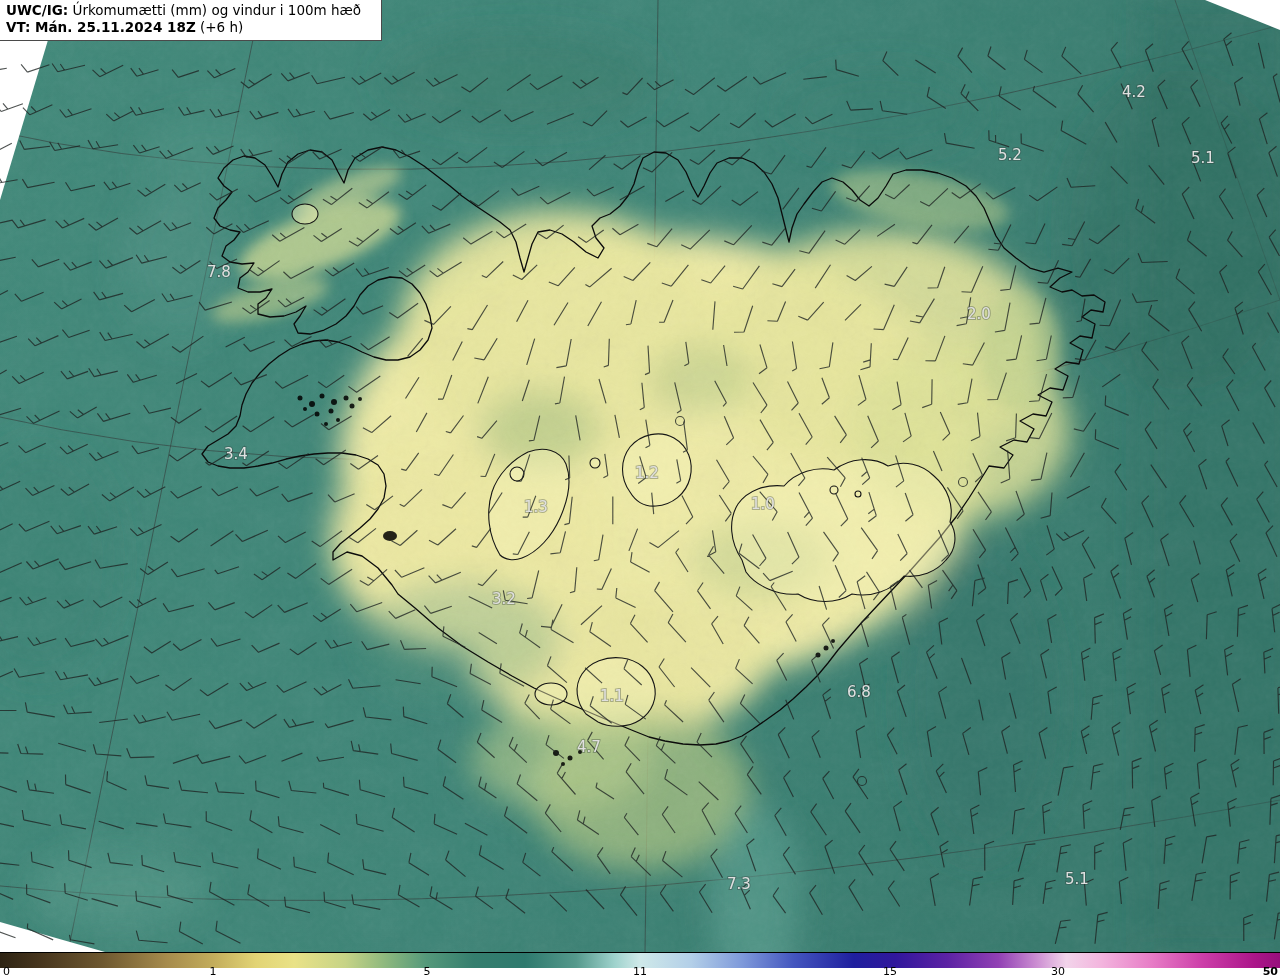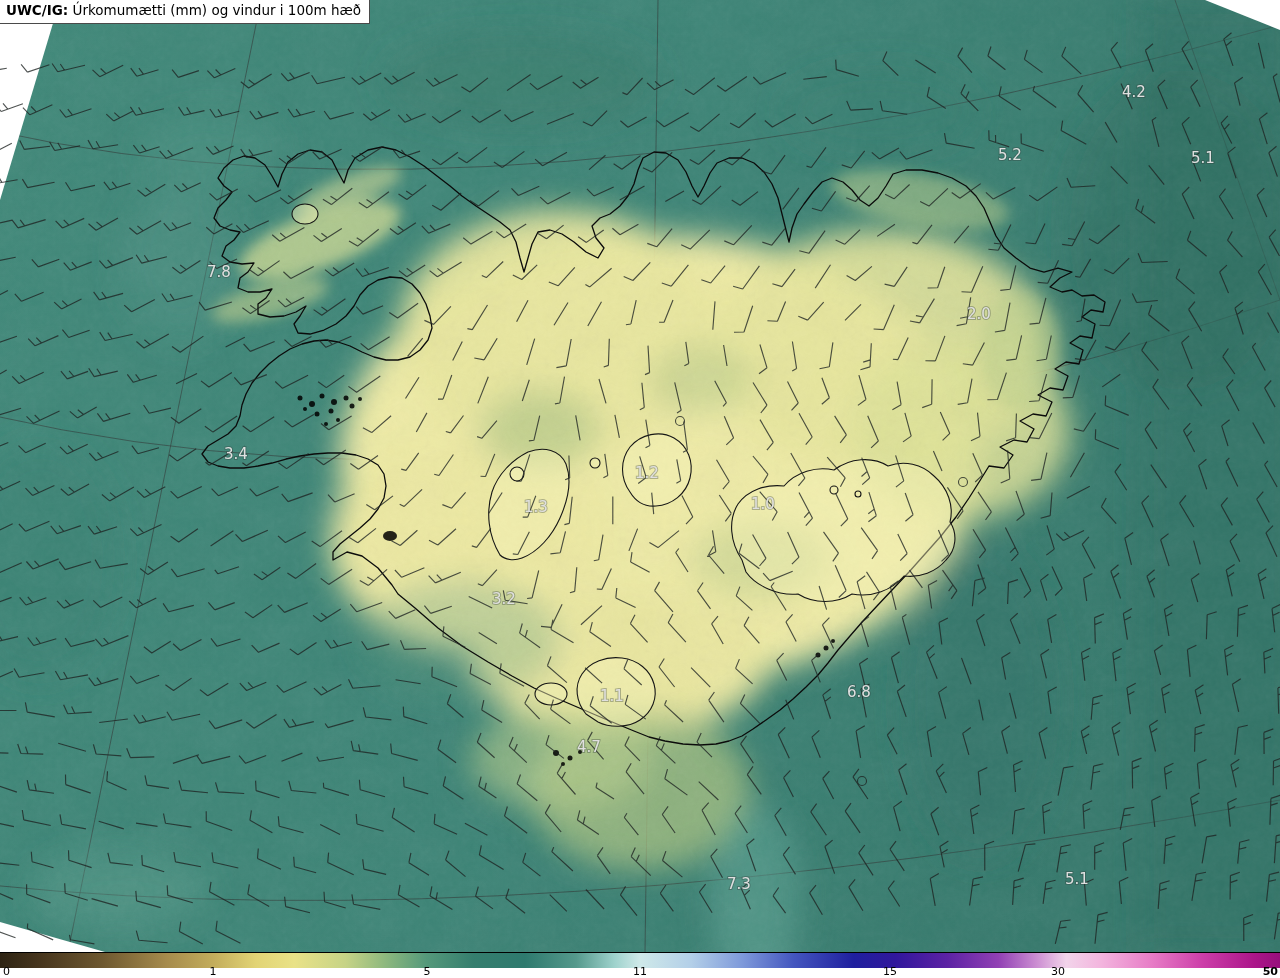--- a/index.html
+++ b/index.html
@@ -1,21 +1,21 @@
 <!DOCTYPE html>
 <html><head>
 <meta charset="utf-8">
 <style>
   html,body{margin:0;padding:0;background:#ffffff;}
   .screen{position:relative;width:1280px;height:978px;overflow:hidden;background:#fff;
           font-family:"DejaVu Sans",sans-serif;}
   #map-svg{position:absolute;left:0;top:0;display:block;}
   
   .title-box{position:absolute;left:0;top:0;background:#ffffff;border:1px solid #4a4a4a;
-             border-left:none;border-top:none;padding:2px 8px 4px 6px;z-index:30;
+             border-left:none;border-top:none;padding:2px 20px 4px 6px;z-index:30;
              font-size:13.5px;line-height:17px;color:#000;white-space:nowrap;}
   .title-box b{font-weight:bold;}
   
   .colorbar{position:absolute;left:0;top:952px;width:1280px;height:26px;z-index:25;background:#fff;}
   .cb-bar{position:absolute;left:0;top:0;width:1280px;height:16px;border-top:1px solid #000;}
   .cb-ticks{position:absolute;left:0;top:16px;width:1280px;height:10px;background:#fff;}
   .cb-tick{position:absolute;top:-2px;transform:translateX(-50%);font-size:11px;color:#000;line-height:11px;}
   .cb-tick.left{transform:none;}
   .cb-tick.right{transform:translateX(-100%);font-weight:bold;}
   .map-label{font-size:15px;fill:#e0e0e0;paint-order:stroke;stroke:rgba(50,60,58,0.35);stroke-width:2px;
@@ -170,20 +170,24 @@
         <text x="739" y="889" class="map-label">7.3</text>
         <text x="1077" y="884" class="map-label">5.1</text>
       </g>
   </svg>
 
   <div class="title-box">
     <div>
       <b>UWC/IG:</b>
       <span>Úrkomumætti (mm) og vindur i 100m hæð</span>
     </div>
+    <div>
+      <b>VT: Mán. 25.11.2024 18Z</b>
+      <span>(+6 h)</span>
+    </div>
   </div>
 
   <div class="colorbar">
     <div class="cb-bar" id="cb-bar" style="background: linear-gradient(to right, rgb(46, 36, 20) 0%, rgb(70, 53, 29) 3%, rgb(110, 88, 48) 8%, rgb(166, 139, 76) 13%, rgb(195, 173, 92) 16.7%, rgb(226, 212, 117) 20%, rgb(233, 226, 135) 23%, rgb(198, 211, 134) 27%, rgb(143, 185, 126) 30%, rgb(85, 153, 123) 33.3%, rgb(53, 126, 110) 37%, rgb(46, 122, 110) 41%, rgb(85, 153, 140) 45%, rgb(158, 210, 204) 48%, rgb(207, 233, 233) 50%, rgb(179, 207, 232) 54%, rgb(126, 153, 218) 58%, rgb(68, 86, 191) 62%, rgb(31, 31, 158) 66.7%, rgb(49, 23, 156) 70%, rgb(92, 34, 164) 74%, rgb(145, 64, 180) 78%, rgb(204, 142, 210) 81%, rgb(242, 212, 234) 83.3%, rgb(243, 181, 222) 86%, rgb(231, 124, 198) 90%, rgb(204, 61, 168) 94%, rgb(171, 21, 137) 98%, rgb(151, 15, 124) 100%);"></div>
     <div class="cb-ticks" id="cb-ticks">
         <span class="cb-tick left" style="left: 3px;">0</span>
         <span class="cb-tick" style="left: 213px;">1</span>
         <span class="cb-tick" style="left: 427px;">5</span>
         <span class="cb-tick" style="left: 640px;">11</span>
         <span class="cb-tick" style="left: 890px;">15</span>

